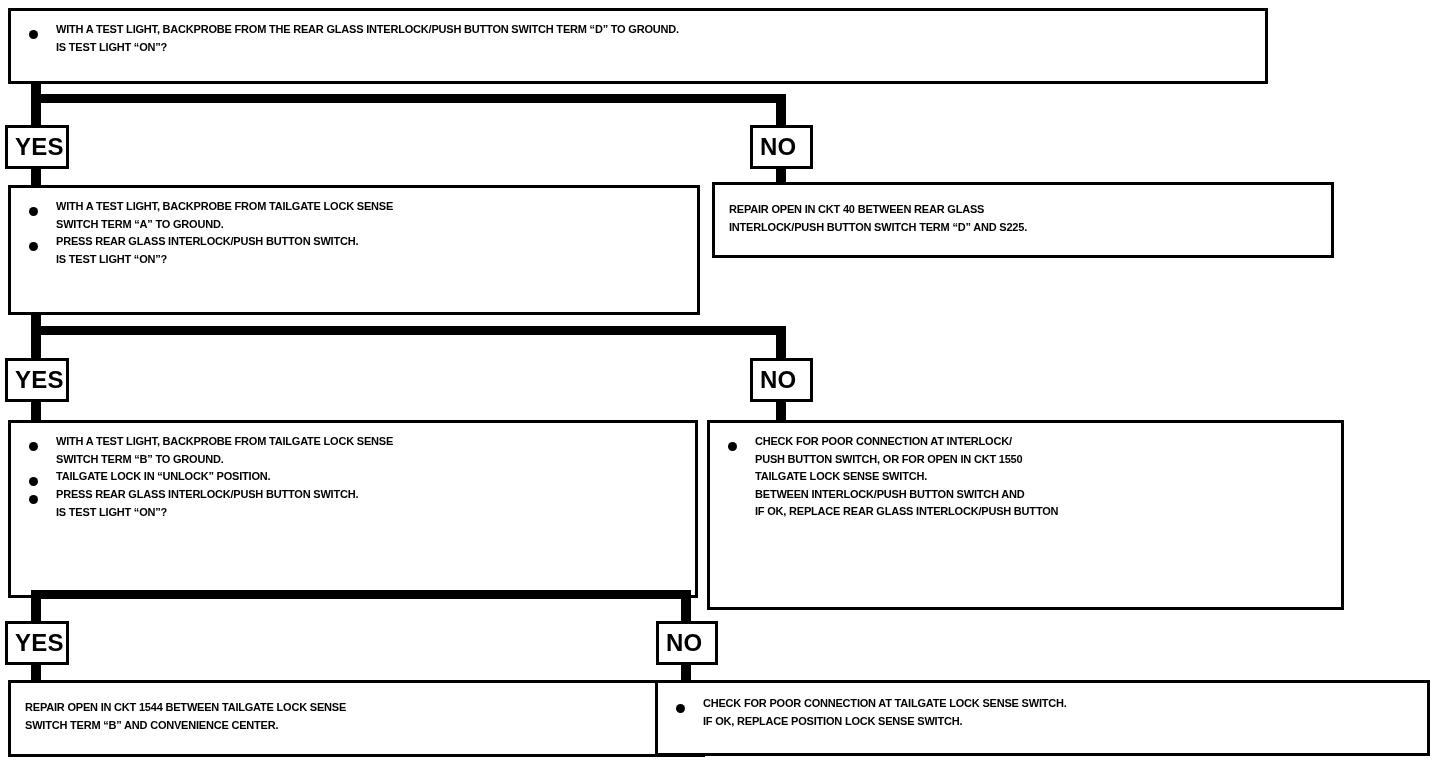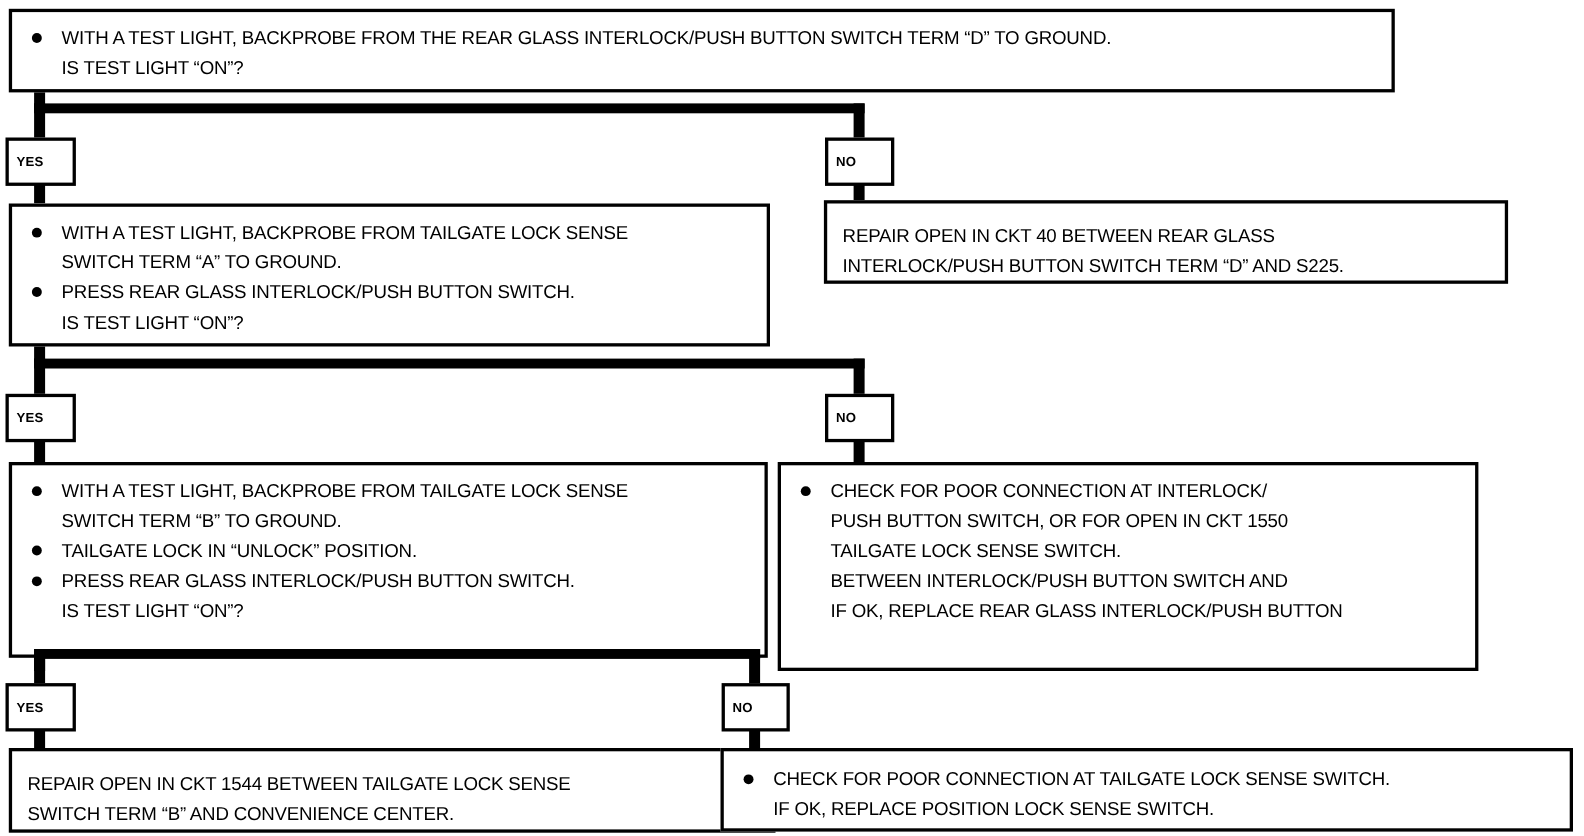--- a/index.html
+++ b/index.html
@@ -20,22 +20,22 @@
   
   .box {
     position: absolute;
     box-sizing: border-box;
     border: 3px solid #000000;
     background: #ffffff;
     padding: 10px 8px 6px 10px;
   }
   .box .line {
     display: block;
-    font-size: 17px;
-    font-weight: 400;
+    font-size: 11px;
+    font-weight: 700;
     letter-spacing: -0.2px;
     line-height: 1.60;
     color: #000000;
     white-space: pre;
   }
   
   .bullets {
     display: block;
   }
   .bullet-row {
@@ -70,21 +70,21 @@
     position: absolute;
     box-sizing: border-box;
     border: 3px solid #000000;
     background: #ffffff;
     display: flex;
     align-items: center;
     justify-content: flex-start;
     padding-left: 7px;
   }
   .chip span {
-    font-size: 12px;
+    font-size: 24px;
     font-weight: 700;
     color: #000000;
     letter-spacing: 0.2px;
   }
 </style>
 </head>
 <body>
 
 <div id="chart">
 
@@ -127,21 +127,21 @@
       <div class="bullet-row">
         <div class="bullet-dot"></div>
         <div class="bullet-text">
           <span class="line">PRESS REAR GLASS INTERLOCK/PUSH BUTTON SWITCH.</span>
           <span class="line">IS TEST LIGHT “ON”?</span>
         </div>
       </div>
     </div>
   </div>
 
-  <div class="box plain" style="left:749px; top:182px; width:622px; height:76px; padding-top:16px;">
+  <div class="box plain" style="left:712px; top:182px; width:622px; height:76px; padding-top:16px;">
     <span class="line">REPAIR OPEN IN CKT 40 BETWEEN REAR GLASS</span>
     <span class="line">INTERLOCK/PUSH BUTTON SWITCH TERM “D” AND S225.</span>
   </div>
 
   <div class="vline" style="left:31px; top:315px; width:10px; height:14px;"></div>
   <div class="hline" style="left:31px; top:326px; width:755px; height:9px;"></div>
   <div class="vline" style="left:31px; top:326px; width:10px; height:33px;"></div>
   <div class="vline" style="left:776px; top:326px; width:10px; height:33px;"></div>
 
   <div class="chip" style="left:5px; top:358px; width:64px; height:44px;">

